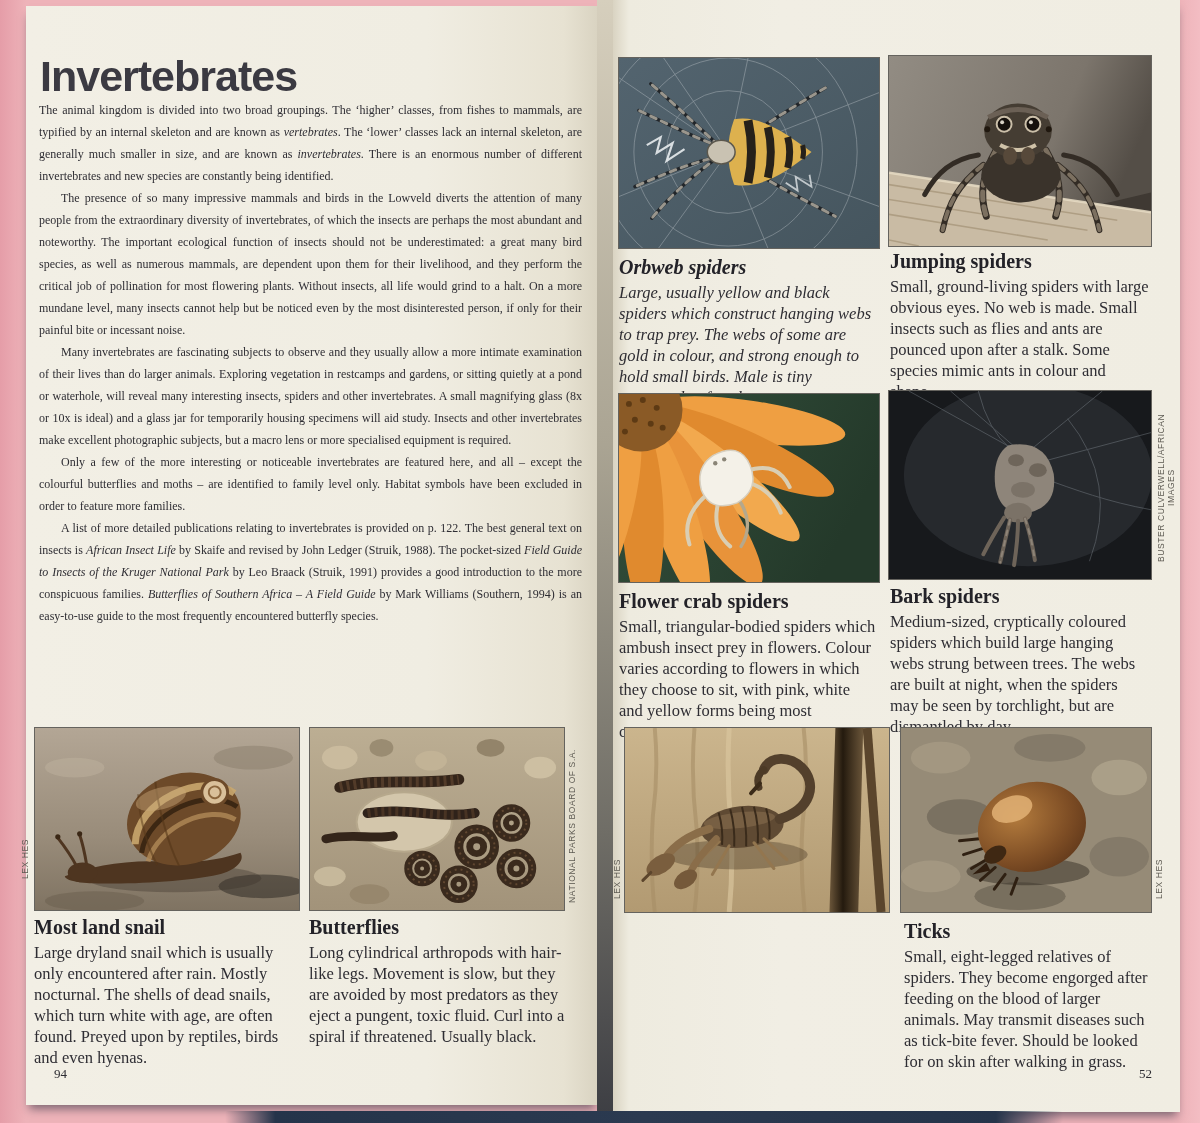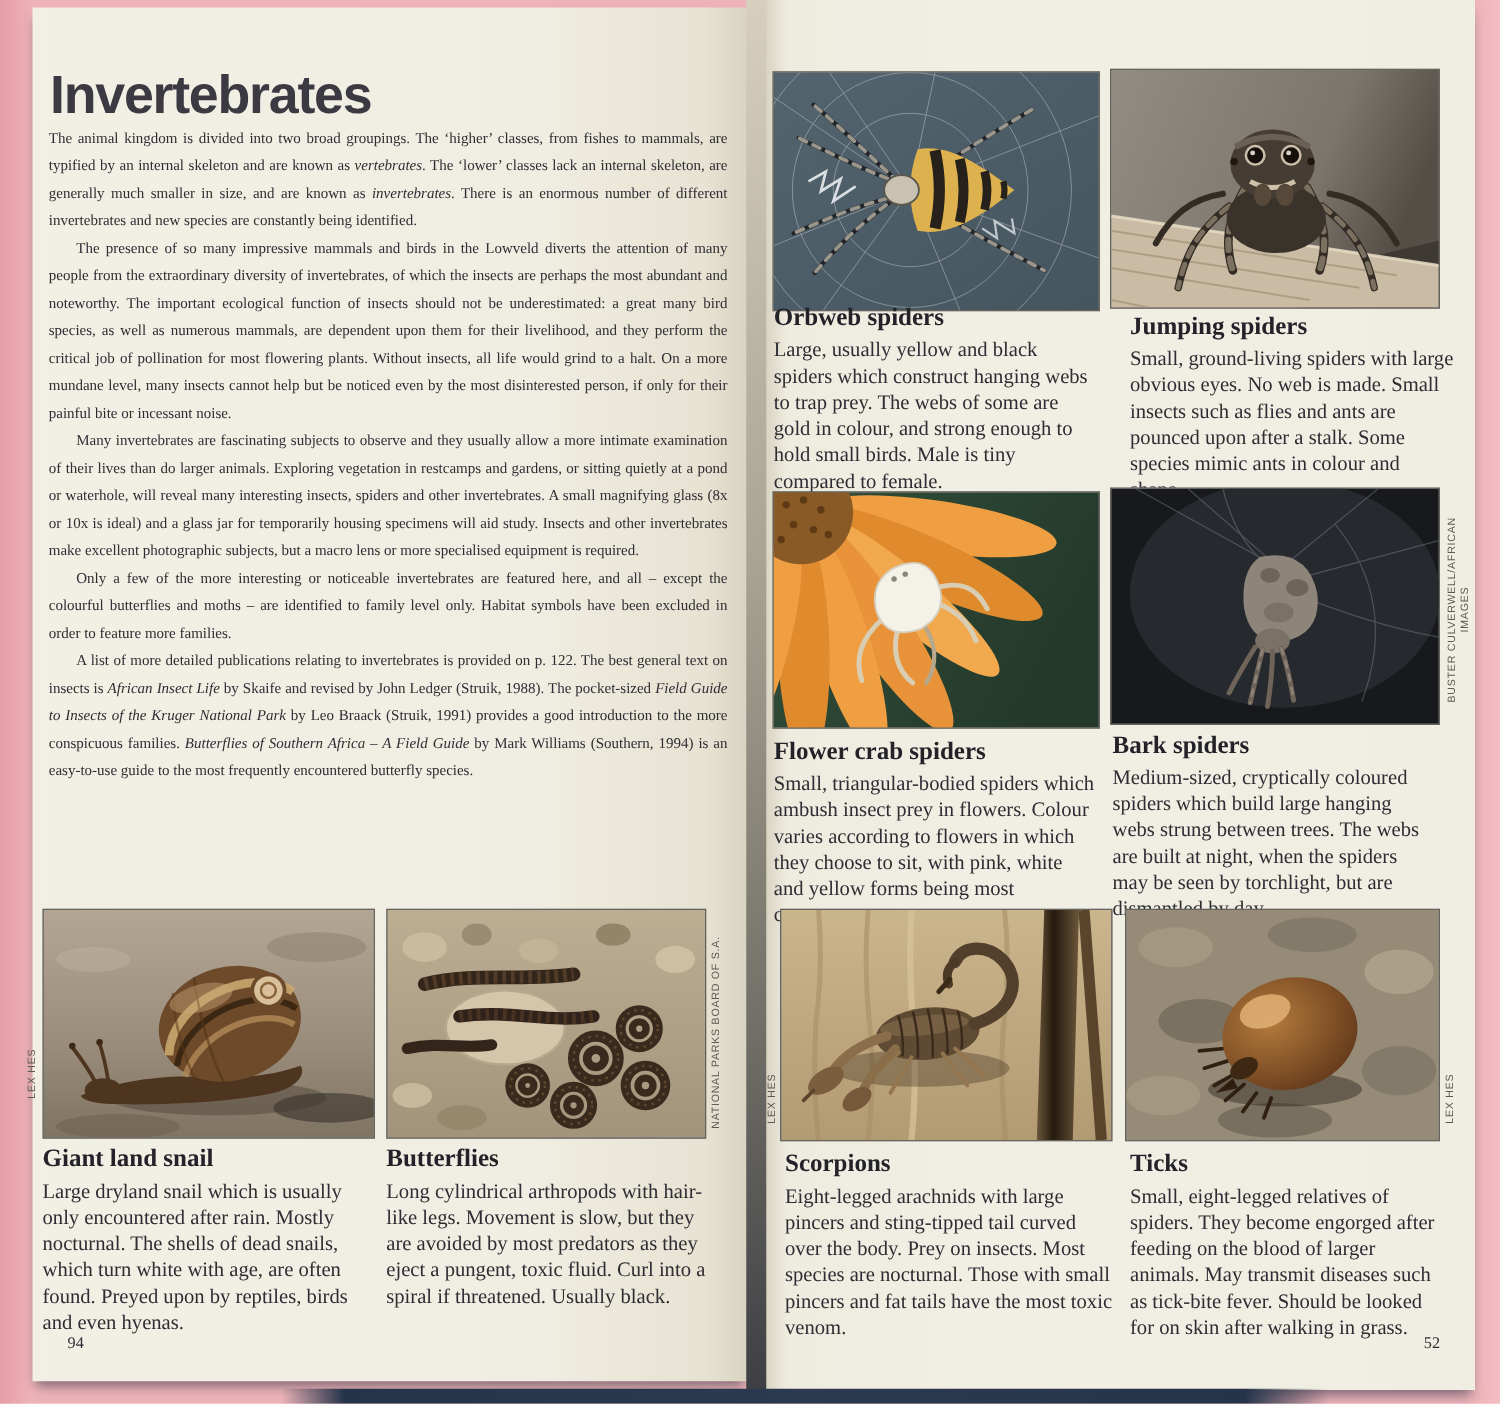--- a/index.html
+++ b/index.html
@@ -135,21 +135,21 @@
           <circle cx="113" cy="142" r="14"></circle>
           <circle cx="203" cy="96" r="15"></circle>
       </g>
     </svg>
   </div>
 
   <span class="credit" style="left:-6px;top:800px;height:105px;">LEX HES</span>
   <span class="credit" style="left:541px;top:735px;height:170px;">NATIONAL PARKS BOARD OF S.A.</span>
 
   <div class="cap" style="left:8px;top:910px;width:266px;">
-    <h3>Giant land snail</h3>
+    <h3>Most land snail</h3>
     <p>Large dryland snail which is usually only encountered after rain. Mostly nocturnal. The shells of dead snails, which turn white with age, are often found. Preyed upon by reptiles, birds and even hyenas.</p>
   </div>
   <div class="cap" style="left:283px;top:910px;width:258px;">
     <h3>Butterflies</h3>
     <p>Long cylindrical arthropods with hair-like legs. Movement is slow, but they are avoided by most predators as they eject a pungent, toxic fluid. Curl into a spiral if threatened. Usually black.</p>
   </div>
 
   <span class="pagenum" style="left:28px;top:1060px;">94</span>
 </div>
 
@@ -245,25 +245,25 @@
       <circle cx="114" cy="67" r="2" fill="#d8d2c6"></circle>
         <circle cx="143" cy="67" r="2" fill="#d8d2c6"></circle>
       <circle cx="99" cy="74" r="3" fill="#20180f"></circle>
         <circle cx="161" cy="74" r="3" fill="#20180f"></circle>
       <path d="M112,90 Q130,100 148,90" stroke="#cfc2a8" stroke-width="4" fill="none"></path>
       <ellipse cx="122" cy="101" rx="7" ry="9" fill="#57493a"></ellipse>
         <ellipse cx="140" cy="101" rx="7" ry="9" fill="#57493a"></ellipse>
     </svg>
   </div>
 
-  <div class="cap" style="left:7px;top:243px;width:258px;">
+  <div class="cap" style="left:7px;top:256px;width:258px;font-style:italic;">
     <h3>Orbweb spiders</h3>
     <p>Large, usually yellow and black spiders which construct hanging webs to trap prey. The webs of some are gold in colour, and strong enough to hold small birds. Male is tiny compared to female.</p>
   </div>
-  <div class="cap" style="left:292px;top:250px;width:260px;">
+  <div class="cap" style="left:278px;top:250px;width:260px;">
     <h3>Jumping spiders</h3>
     <p>Small, ground-living spiders with large obvious eyes. No web is made. Small insects such as flies and ants are pounced upon after a stalk. Some species mimic ants in colour and shape.</p>
   </div>
 
   <div class="photo" style="left:6px;top:393px;width:262px;height:190px;">
     <svg viewBox="0 0 262 190" preserveAspectRatio="none">
       <defs>
         <linearGradient id="crabbg" x1="0" y1="0" x2="1" y2="0.4">
           <stop offset="0" stop-color="#33503c"></stop>
             <stop offset="1" stop-color="#24392a"></stop>
@@ -426,24 +426,20 @@
       <ellipse cx="132" cy="100" rx="55" ry="45" fill="url(#tickbody)" transform="rotate(-14 132 100)"></ellipse>
       <ellipse cx="112" cy="82" rx="21" ry="13" fill="#e2b275" opacity="0.85" transform="rotate(-18 112 82)"></ellipse>
       <ellipse cx="95" cy="128" rx="12" ry="8" fill="#3f2813" transform="rotate(-30 95 128)"></ellipse>
       <path d="M86,136 L72,148 L90,144 Z" fill="#2f1d0e"></path>
     </svg>
   </div>
 
   <span class="credit" style="left:0px;top:843px;height:72px;">LEX HES</span>
   <span class="credit" style="left:542px;top:843px;height:72px;">LEX HES</span>
 
-  <div class="cap" style="left:16px;top:920px;width:262px;">
-    <h3>Scorpions</h3>
-    <p>Eight-legged arachnids with large pincers and sting-tipped tail curved over the body. Prey on insects. Most species are nocturnal. Those with small pincers and fat tails have the most toxic venom.</p>
-  </div>
   <div class="cap" style="left:292px;top:920px;width:250px;">
     <h3>Ticks</h3>
     <p>Small, eight-legged relatives of spiders. They become engorged after feeding on the blood of larger animals. May transmit diseases such as tick-bite fever. Should be looked for on skin after walking in grass.</p>
   </div>
 
   <span class="pagenum" style="right:28px;top:1066px;">52</span>
 </div>
 
 <div class="spine"></div>
 <div class="bottom-strip"></div>

